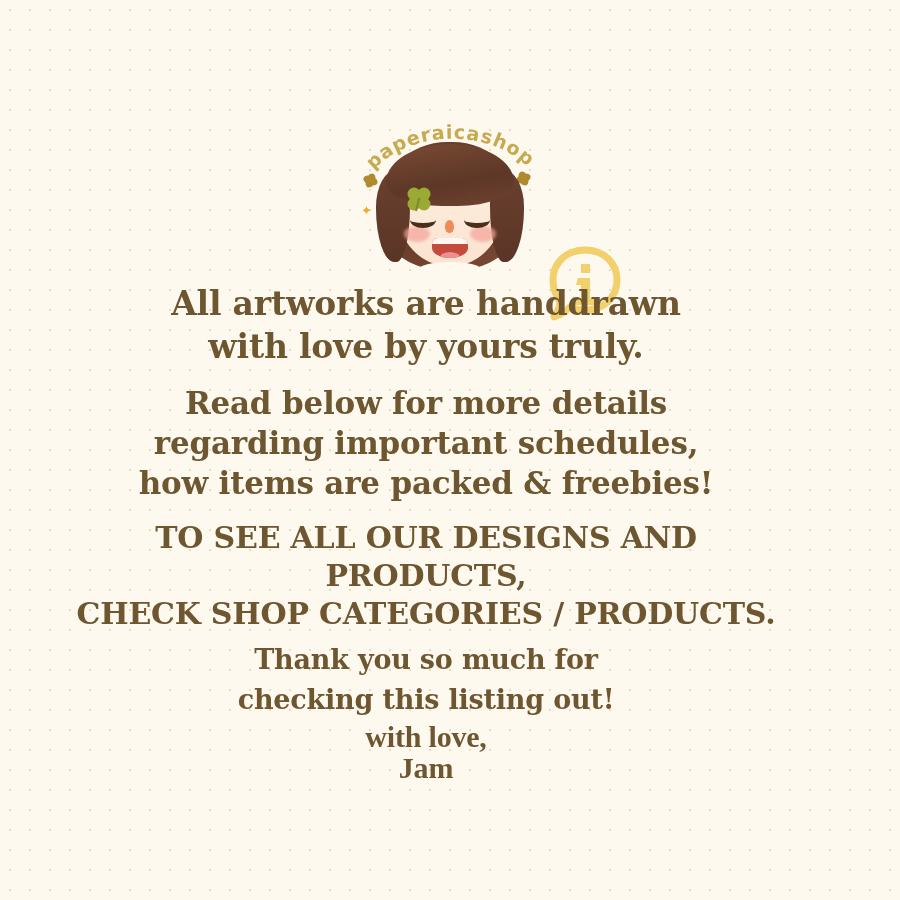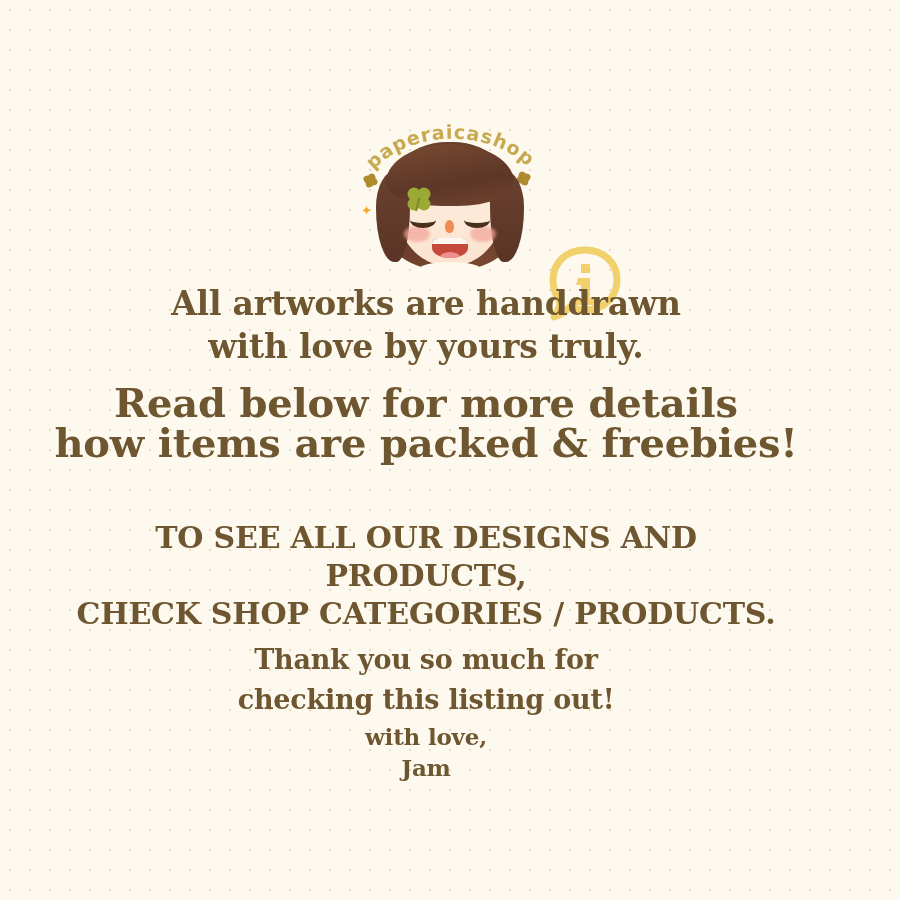--- a/index.html
+++ b/index.html
@@ -163,24 +163,24 @@
     width: 852px;
     text-align: center;
     color: #6e5630;
     font-family: "DejaVu Serif", "Liberation Serif", serif;
     font-weight: bold;
     letter-spacing: -0.2px;
   }
   .block .line { display: block; white-space: nowrap; }
 
   #block-handdrawn { top: 282px;  font-size: 33px; line-height: 43px; }
-  #block-readbelow { top: 383px;  font-size: 40px; line-height: 40px; text-align: center; }
+  #block-readbelow { top: 383px;  font-size: 31px; line-height: 40px; text-align: center; }
   #block-designs   { top: 519px;  font-size: 30px; line-height: 38px; }
   #block-thanks    { top: 640px;  font-size: 27px; line-height: 40px; }
-  #block-signoff   { top: 721px;  font-size: 23px; line-height: 31px; }
+  #block-signoff   { top: 721px;  font-size: 30px; line-height: 31px; font-family: Liberation Serif, serif; }
 </style>
 </head>
 <body>
 
 <div id="page">
 
   <div id="header">
     <div class="logo-block">
 
       <svg class="arc-text" viewBox="0 0 215 90">
@@ -259,20 +259,21 @@
     </svg>
   </div>
 
   <div class="block" id="block-handdrawn">
     <span class="line">All artworks are handdrawn</span>
     <span class="line">with love by yours truly.</span>
   </div>
 
   <div class="block" id="block-readbelow">
     <span class="line">Read below for more details</span>
+    <span class="line">regarding important schedules,</span>
     <span class="line">how items are packed &amp; freebies!</span>
   </div>
 
   <div class="block" id="block-designs">
     <span class="line">TO SEE ALL OUR DESIGNS AND</span>
     <span class="line">PRODUCTS,</span>
     <span class="line">CHECK SHOP CATEGORIES / PRODUCTS.</span>
   </div>
 
   <div class="block" id="block-thanks">

